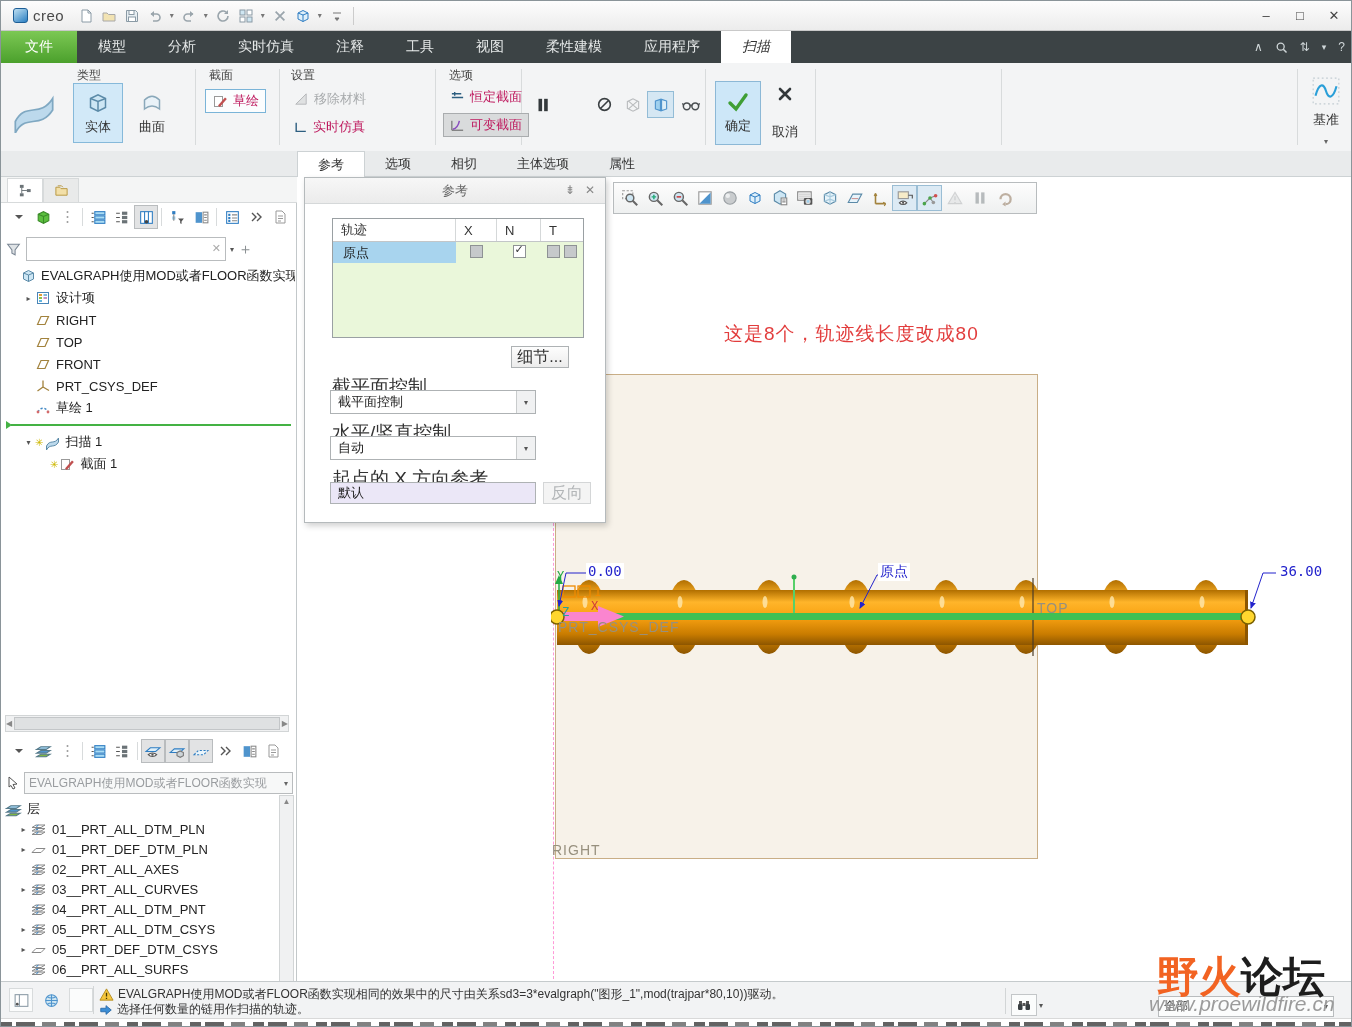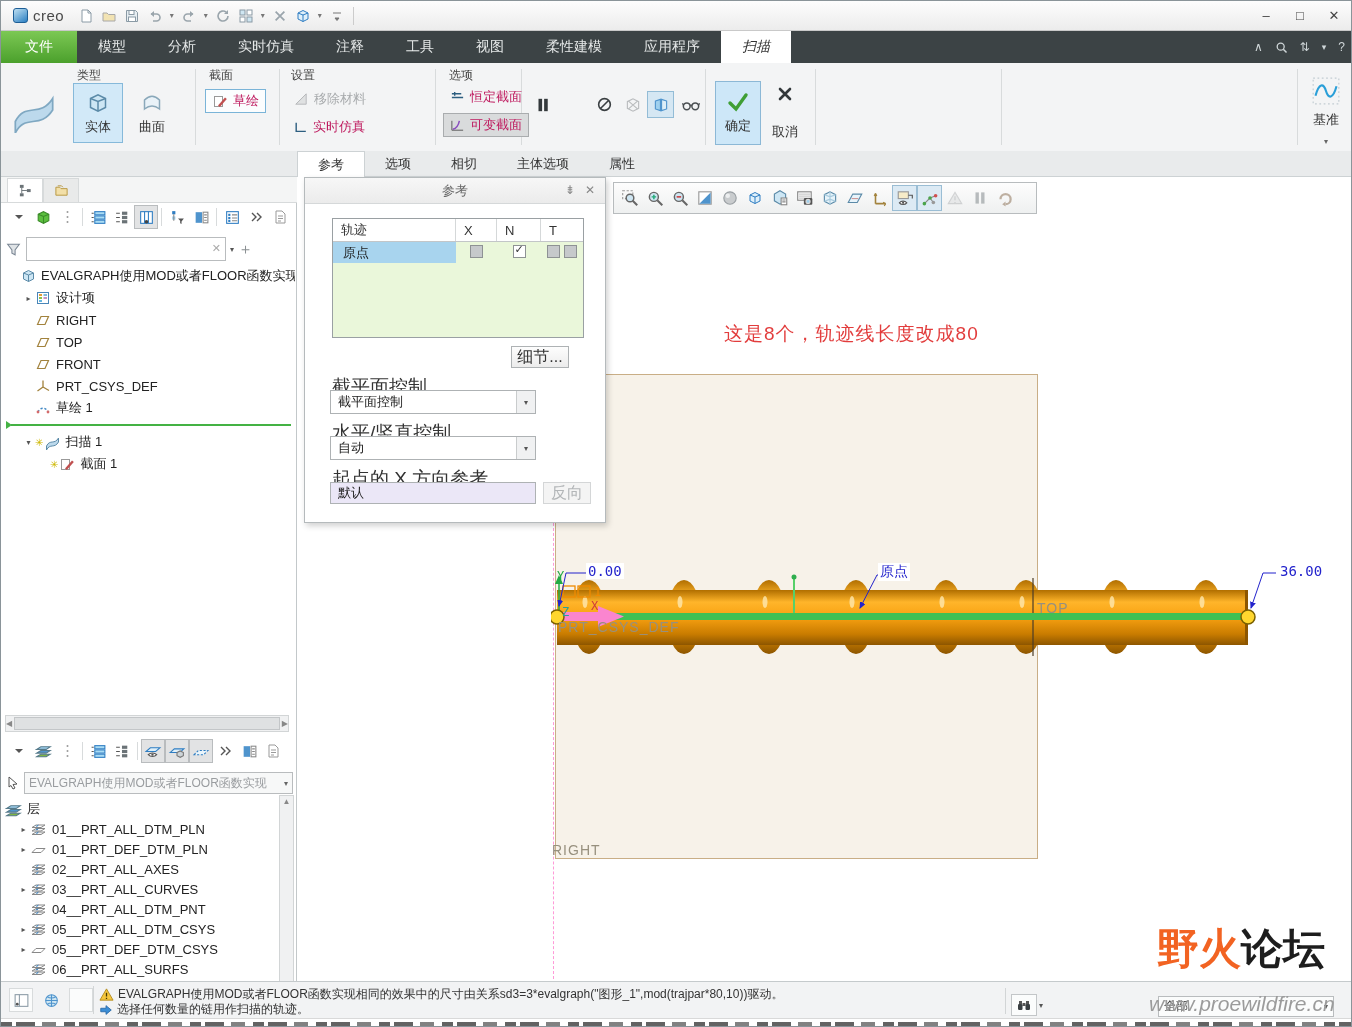--- a/index.html
+++ b/index.html
@@ -107,21 +107,21 @@
 .fselect .dd{margin-left:auto;width:19px;height:100%;border-left:1px solid #c9cccd;background:#f0f1f2;display:flex;align-items:center;justify-content:center;font-size:8px;color:#555}
 .finput{position:absolute;height:22px;border:1px solid #aeb2b4;background:#ebe7f7;font-size:13px;color:#222;display:flex;align-items:center;padding-left:7px}
 
 .statusbar{position:absolute;left:0;top:980px;width:1352px;height:37px;background:#f2f3f4;border-top:1px solid #c5cacc}
 .sb-icons{position:absolute;left:8px;top:6px;display:flex;gap:6px;align-items:center}
 .sb-icons .cell{width:24px;height:24px;display:flex;align-items:center;justify-content:center;border:1px solid #d8dbdc;background:#fbfcfc}
 .sb-line1{position:absolute;left:98px;top:4px;font-size:12px;color:#333;display:flex;gap:4px;align-items:center;white-space:nowrap}
 .sb-line2{position:absolute;left:98px;top:19px;font-size:12px;color:#333;display:flex;gap:4px;align-items:center;white-space:nowrap}
 .sb-combo{position:absolute;left:1157px;top:14px;width:176px;height:21px;border:1px solid #b9bcbe;background:#fbfcfc;font-size:12px;color:#333;display:flex;align-items:center;padding:0 5px}
 .sb-combo .dd{margin-left:auto;font-size:8px;color:#555}
-.wm1{position:absolute;left:1156px;top:920px;font-family:Liberation Serif, serif;font-weight:bold;font-size:42px;z-index:20;white-space:nowrap}
+.wm1{position:absolute;left:1156px;top:948px;font-family:Liberation Serif, serif;font-weight:bold;font-size:42px;z-index:20;white-space:nowrap}
 .wm1 .o{color:#f26322}.wm1 .k{color:#1d1d1d}
 .wm2{position:absolute;left:1148px;top:991px;font-size:21px;color:#9b9b9b;font-style:italic;z-index:21;white-space:nowrap}
 .clipstrip{position:absolute;left:0;top:1017px;width:1352px;height:10px;background:#fff;border-top:1px solid #d9d9d9;overflow:hidden}
 .clipstrip .frag{height:6px;margin-top:3px;background:repeating-linear-gradient(90deg,#474747 0 11px,transparent 11px 15px,#474747 15px 34px,transparent 34px 41px,#6b6b6b 41px 55px,transparent 55px 63px);opacity:.85}
 </style>
 </head>
 <body>
 
 <div class="titlebar">
   <div class="brand">

